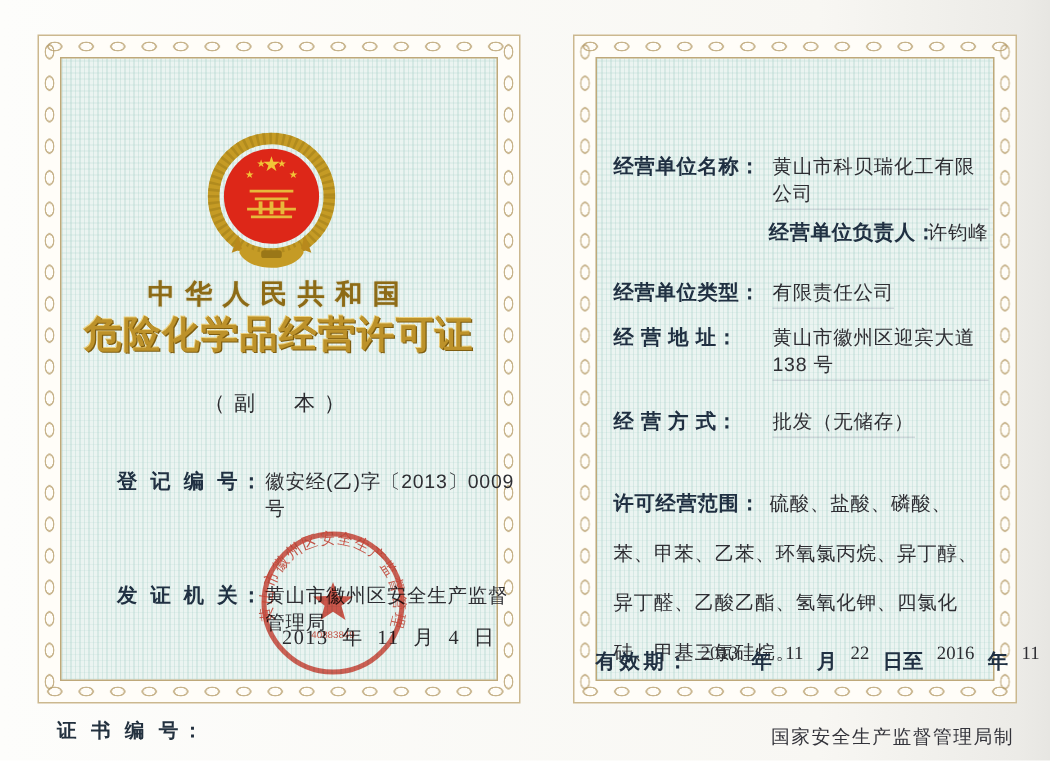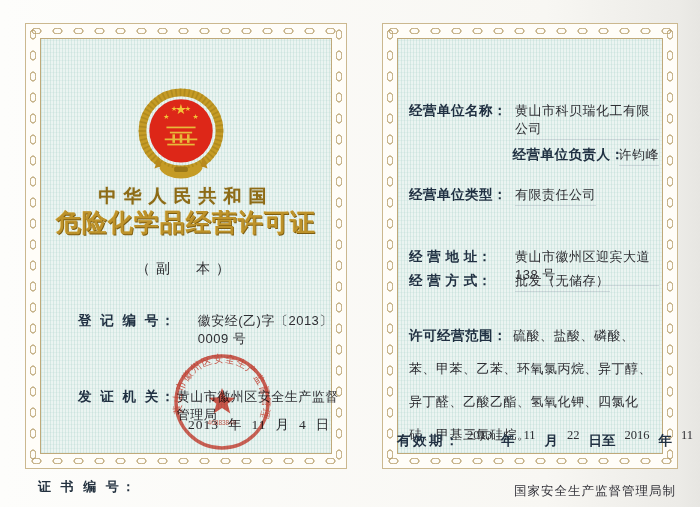--- a/index.html
+++ b/index.html
@@ -54,33 +54,33 @@
   .lbl{
     color:#203042;font-weight:bold;font-size:13.5px;letter-spacing:2.5px;
     white-space:nowrap;
   }
   .val{
     color:#2e2e33;font-size:13px;font-family:Liberation Sans, sans-serif;
     letter-spacing:0.5px;
   }
   .uline{border-bottom:1px solid rgba(110,120,140,.22);padding-bottom:1px;}
 
-  #reg-row{left:52px;top:288px;gap:21px;}
+  #reg-row{left:52px;top:288px;}
   #issuer-row{left:52px;top:364px;}
   #date-row{left:162px;top:392px;display:flex;gap:9px;align-items:baseline;
     color:#2a2a2e;font-size:13.5px;font-family:"Liberation Serif",serif;letter-spacing:1px;}
 
   #seal{left:146px;top:328px;mix-blend-mode:multiply;opacity:.92;}
   #emblem{left:112px;top:64px;}
 
   
   .r-row{left:26px;right:18px;display:flex;align-items:baseline;}
   .r-row .lbl{width:106px;flex:none;letter-spacing:0.5px;}
   #r-row-0{top:78px;}  #r-row-1{top:122px;justify-content:flex-end;} #r-row-2{top:162px;}
-  #r-row-3{top:224px;justify-content:center;} #r-row-4{top:248px;}
+  #r-row-3{top:192px;justify-content:center;} #r-row-4{top:248px;}
   #scope{left:26px;top:295px;width:246px;line-height:33px;font-size:13px;}
   #scope .lbl{letter-spacing:0.5px;margin-right:6px;}
   #scope .val{letter-spacing:0.5px;}
 
   #validity{left:14px;top:408px;display:flex;align-items:flex-end;gap:4px;
     white-space:nowrap;}
   #validity .unit{color:#203042;font-weight:bold;font-size:13.5px;margin:0 3px;}
   #validity .num{
     font-family:"Liberation Serif",serif;font-size:12.5px;color:#2e2e33;
     position:relative;top:-7px;margin:0 2px;

